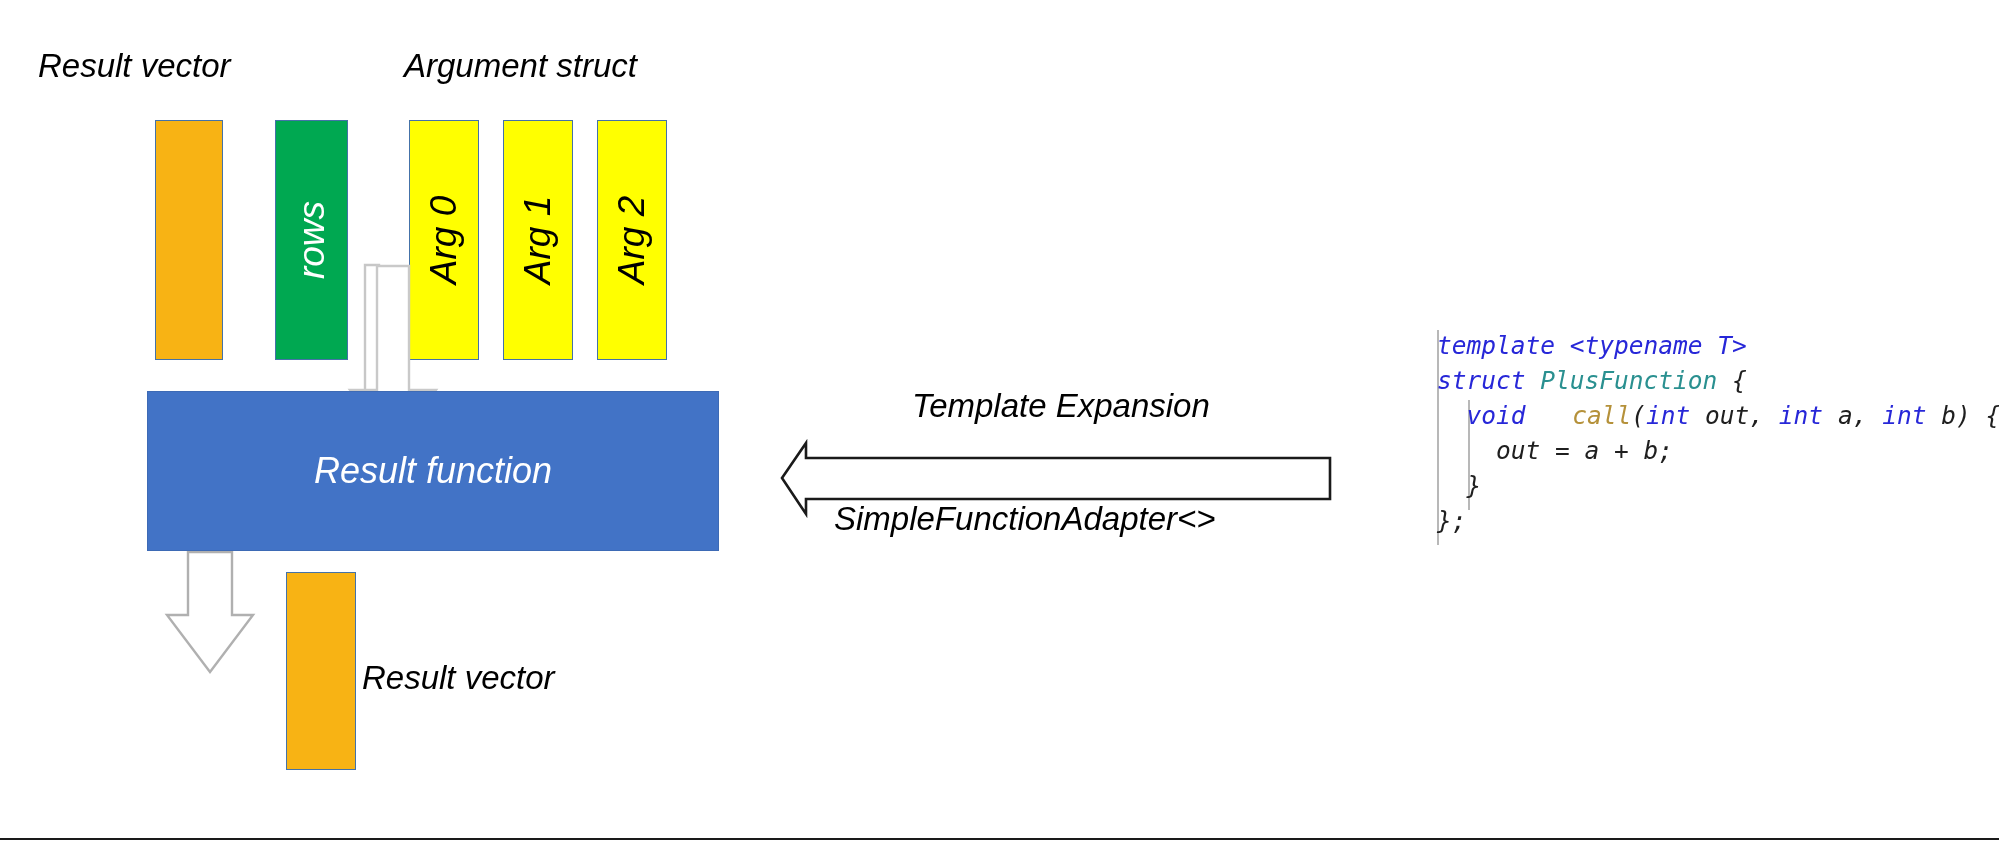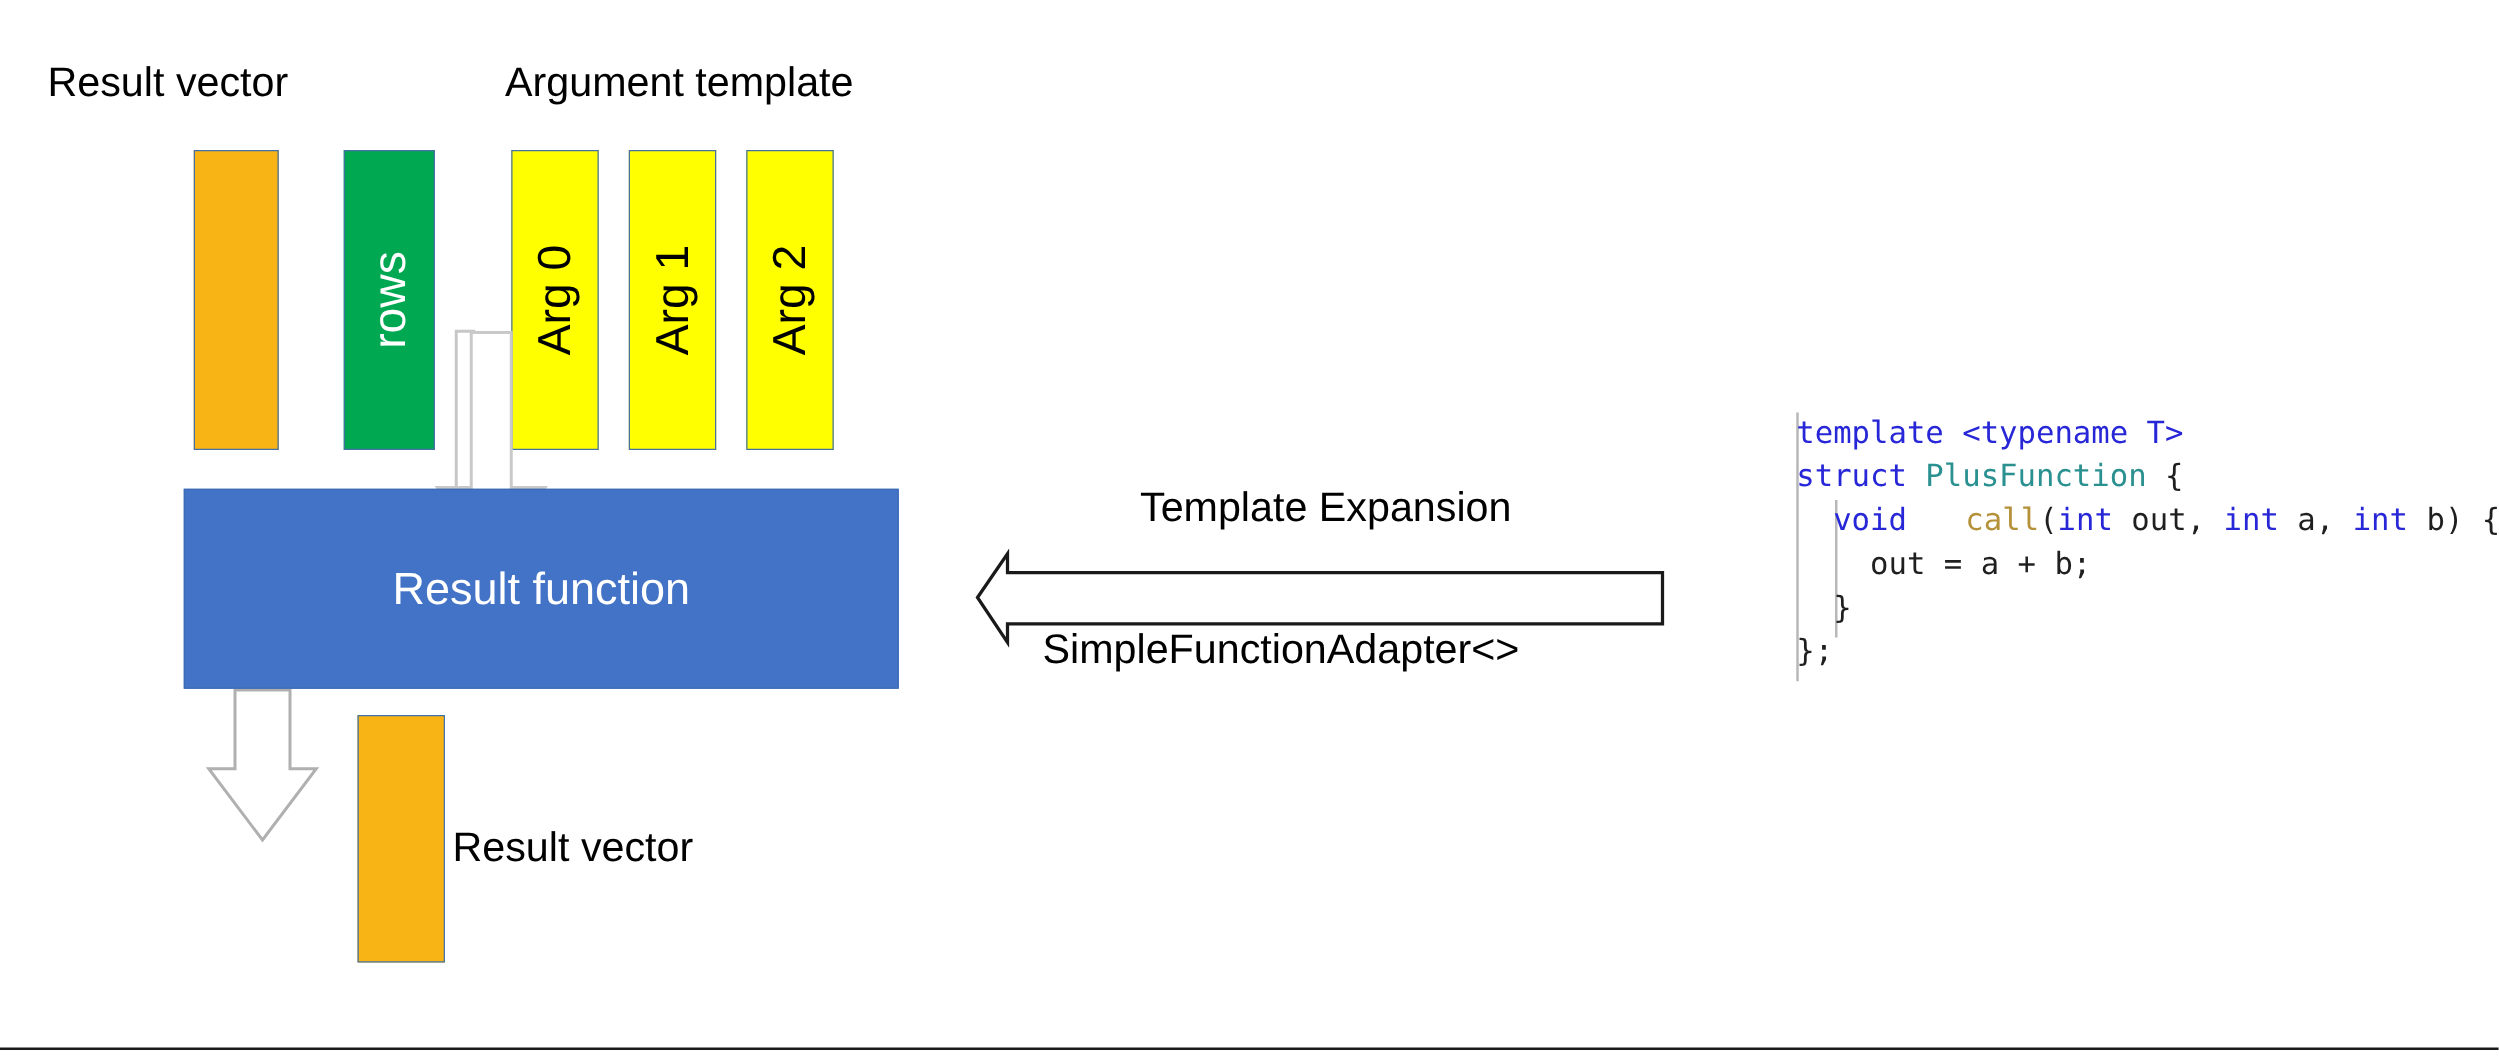--- a/index.html
+++ b/index.html
@@ -12,20 +12,21 @@
     width: 1999px;
     height: 847px;
     position: relative;
     overflow: hidden;
   }
   .stage {
     position: absolute;
     inset: 0;
     width: 1999px;
     height: 847px;
+    font-style: italic;
   }
   svg.layer {
     position: absolute;
     left: 0;
     top: 0;
     width: 1999px;
     height: 847px;
     pointer-events: none;
   }
 
@@ -143,21 +144,21 @@
     background: #1a1a1a;
   }
 </style>
 </head>
 <body>
 
 <div class="stage">
 
   <div class="lbl" id="label-result-vector-top">Result vector</div>
 
-  <div class="lbl" id="label-argument-vectors">Argument template</div>
+  <div class="lbl" id="label-argument-vectors">Argument struct</div>
 
   <div class="lbl" id="label-template-expansion">Template Expansion</div>
 
   <div class="lbl" id="label-adapter">SimpleFunctionAdapter&lt;&gt;</div>
 
   <div class="lbl" id="label-result-vector-bottom">Result vector</div>
 
   <div class="bar" id="bar-result-top">
     <span class="bar-label"></span>
   </div>

